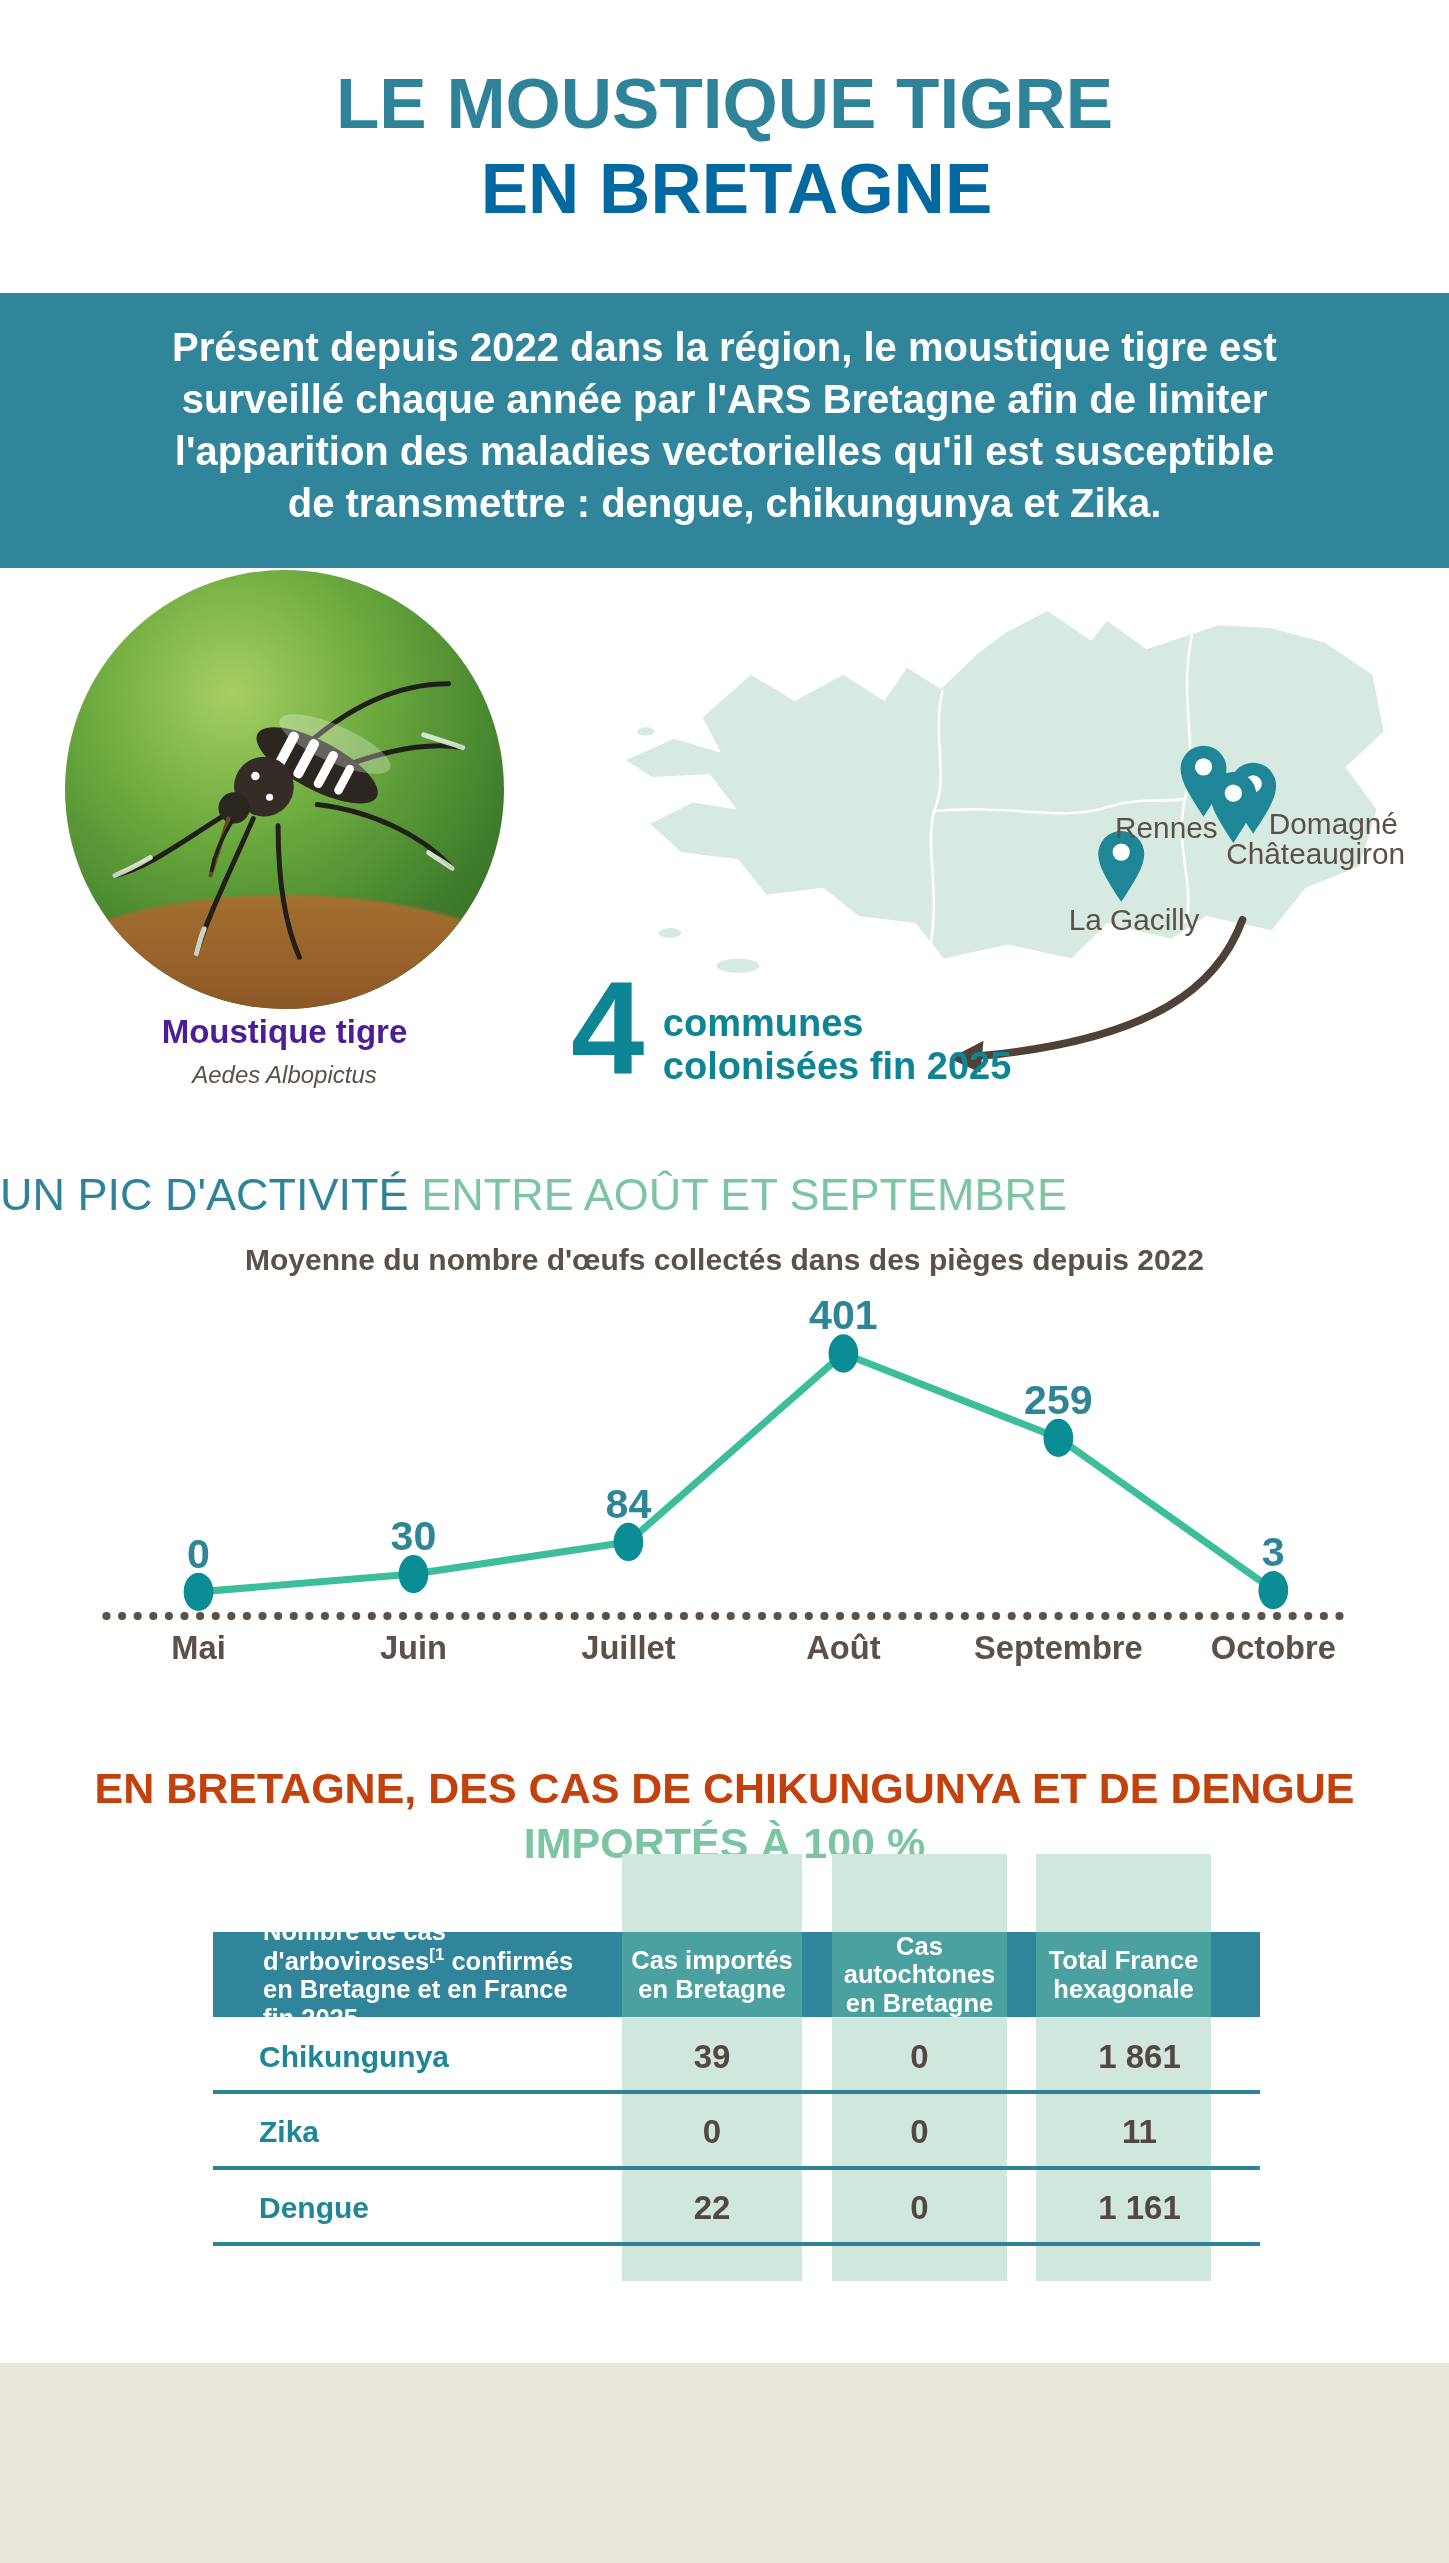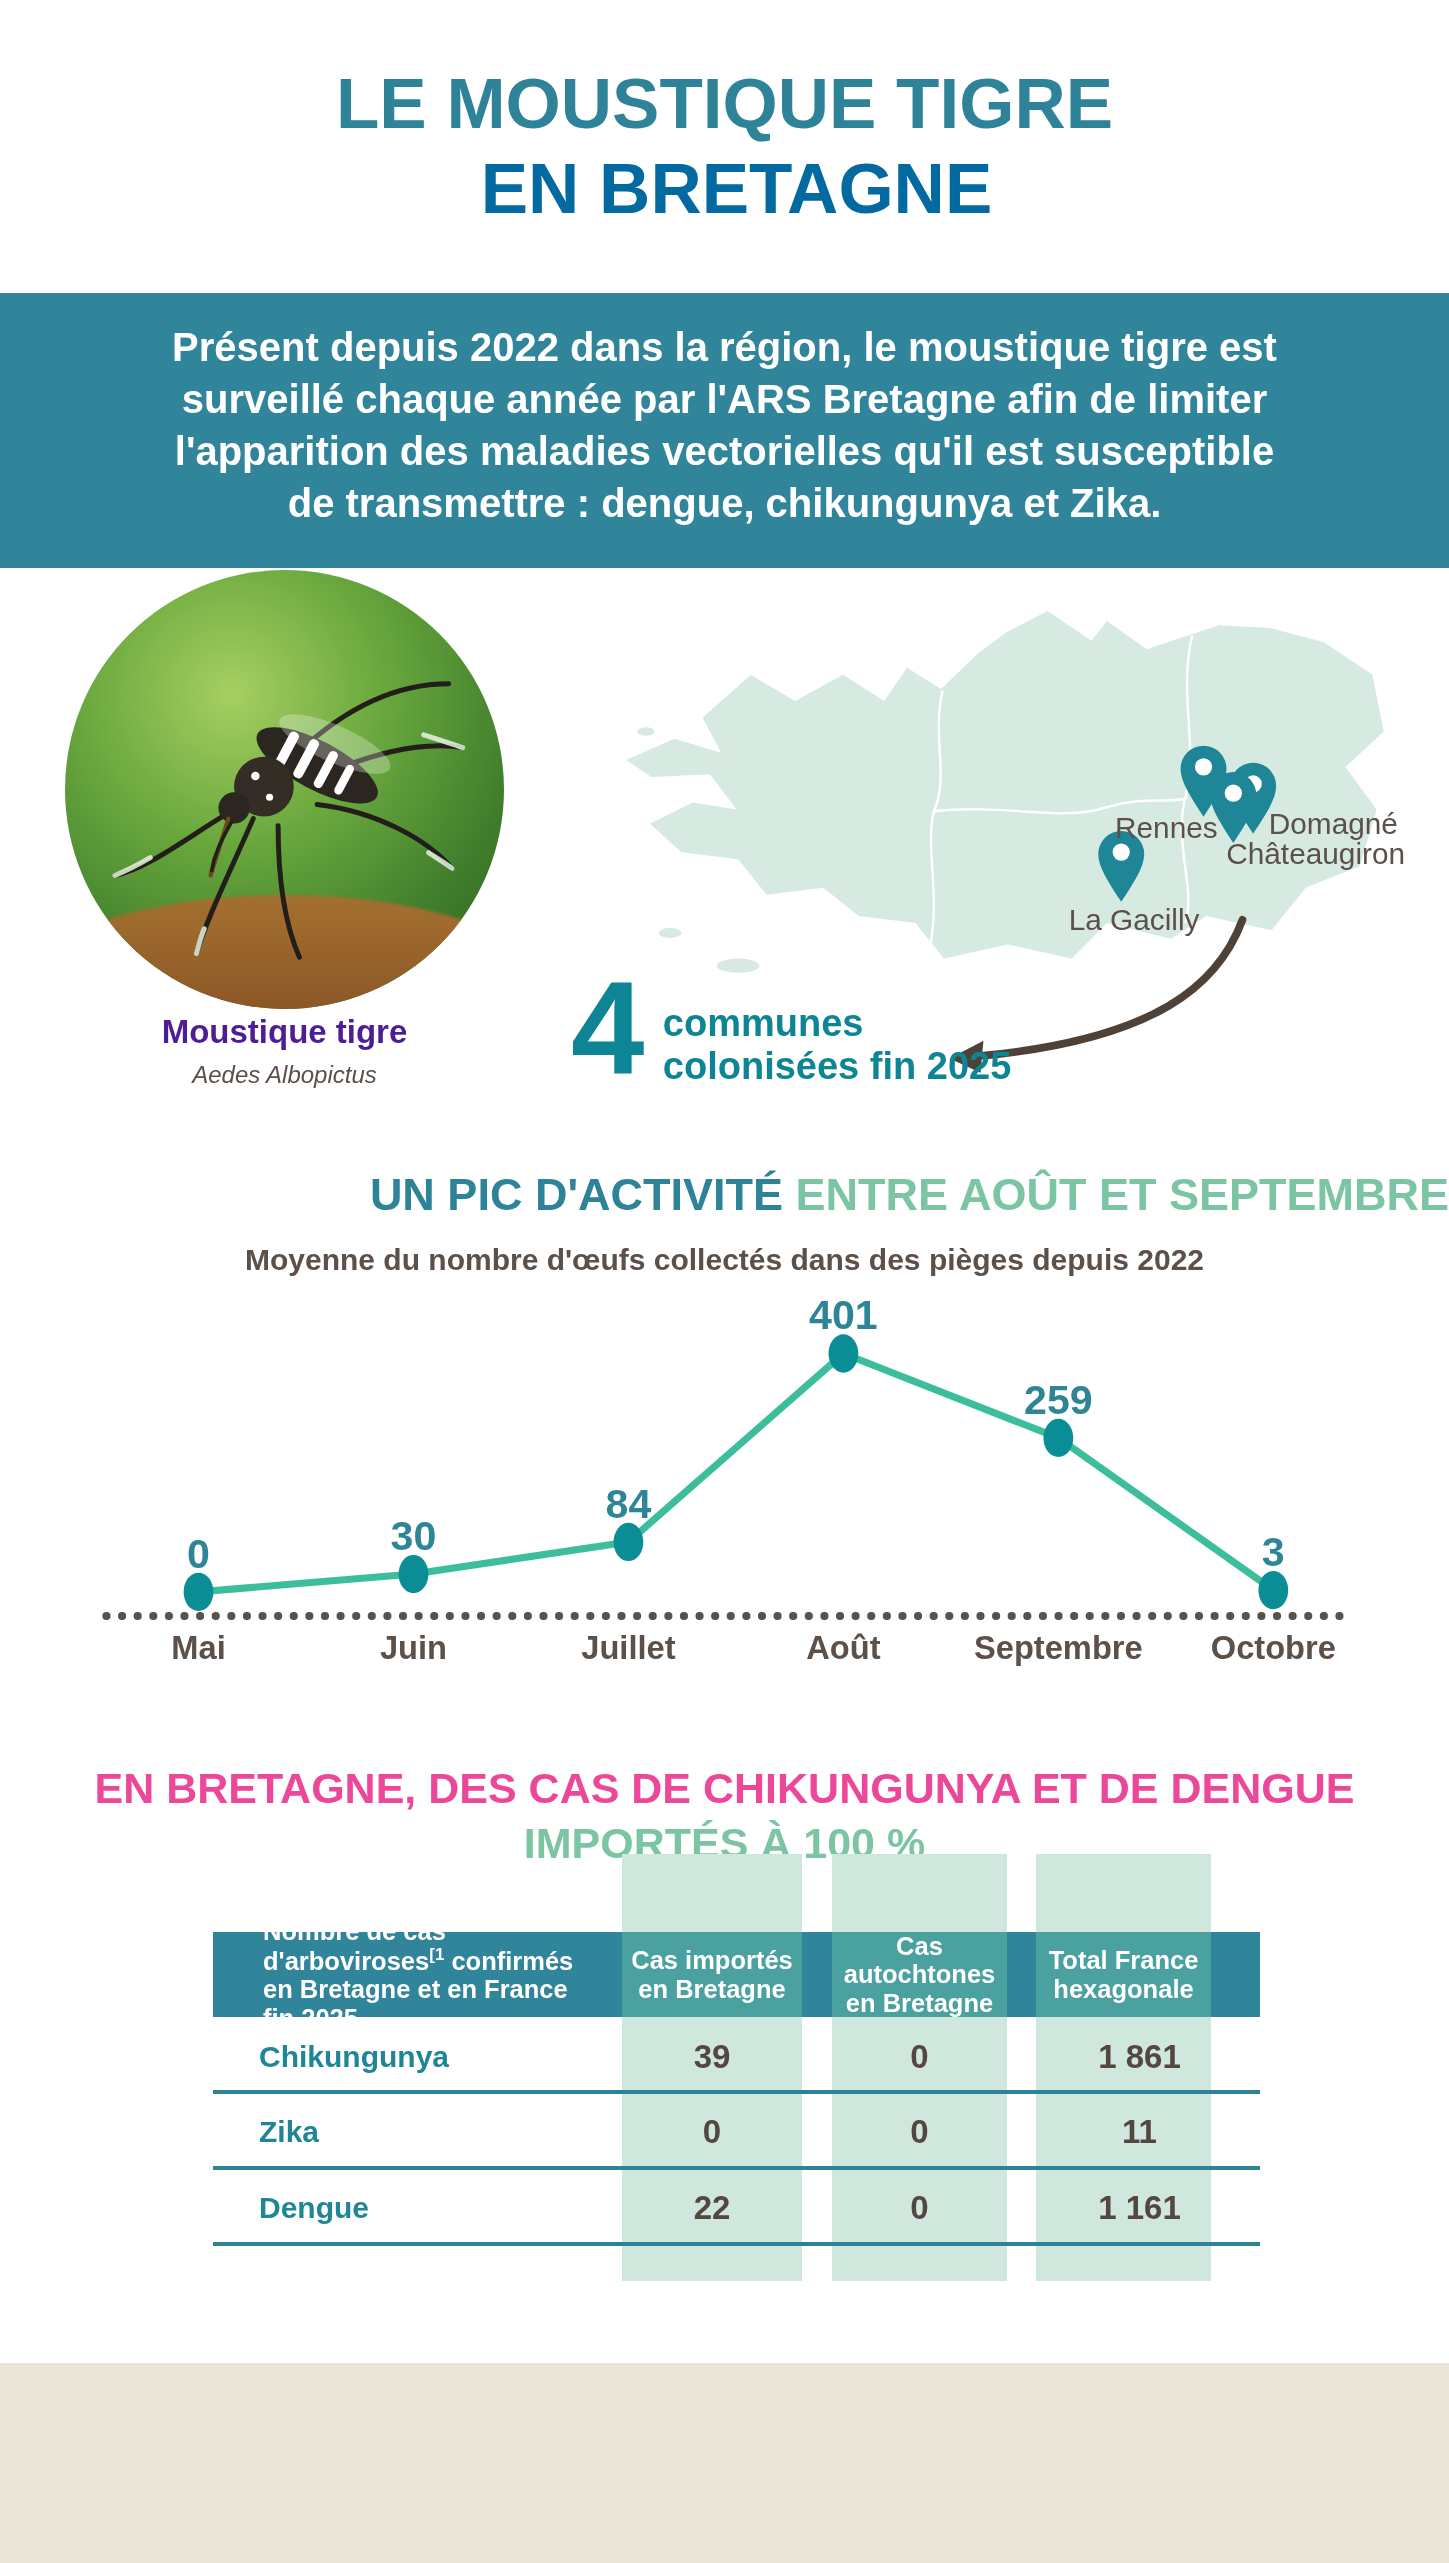--- a/index.html
+++ b/index.html
@@ -32,39 +32,39 @@
   .map-label{font-size:42px;fill:#5C5048;font-weight:500;}
   .arrow-svg{position:absolute;left:908px;top:900px;width:383px;height:184px;overflow:visible;}
 
   
   .stat{position:absolute;left:571px;top:971px;display:flex;align-items:flex-start;}
   .stat .num{font-size:132px;font-weight:800;color:#0E8594;line-height:0.86;}
   .stat .lbl{margin-left:18.4px;margin-top:31px;font-size:38px;font-weight:800;color:#0E8594;
              line-height:1.13;white-space:pre-line;}
 
   
-  .sec1-title{position:absolute;top:1169px;left:0;width:100%;text-align:right;
-              font-size:45px;font-weight:700;letter-spacing:0px;}
+  .sec1-title{position:absolute;top:1169px;left:0;width:100%;text-align:left;
+              font-size:45px;font-weight:400;letter-spacing:0px;}
   .sec1-title .dark{color:#2F8399;}
   .sec1-title .light{color:#7CC5A3;}
   .sec1-sub{position:absolute;top:1243px;left:0;width:100%;text-align:center;
             font-size:30px;font-weight:700;color:#5C5048;}
 
   
   .chart-svg{position:absolute;left:99px;top:1306px;width:1249px;height:376px;overflow:visible;}
   .chart-line{fill:none;stroke:#3CBD9B;stroke-width:10;stroke-linejoin:round;stroke-linecap:round;}
   .chart-dot{fill:#0B8D96;}
   .chart-val{fill:#2E8596;font-size:58px;font-weight:700;text-anchor:middle;}
   .chart-month{fill:#5C5048;font-size:46px;font-weight:700;text-anchor:middle;}
   .chart-base{stroke:#5C5048;stroke-width:11;stroke-linecap:round;stroke-dasharray:0.5 21.5;}
 
   
   .sec2-title{position:absolute;top:1761px;left:0;width:100%;text-align:center;
               font-size:43px;font-weight:800;line-height:1.28;}
-  .sec2-title .dark{display:block;color:#ec4899;}
+  .sec2-title .dark{display:block;color:#c2410c;}
   .sec2-title .light{display:block;color:#7CC5A3;}
 
   
   .band{position:absolute;top:1854px;height:427px;background:#CFE7DC;}
   .band.b1{left:622px;width:180px;}
   .band.b2{left:832px;width:175px;}
   .band.b3{left:1036px;width:175px;}
   .thead{position:absolute;left:213px;top:1932px;width:1047px;height:85px;background:#31859B;}
   .thead .hover{position:absolute;top:0;height:85px;background:#4BA0A0;}
   .thead .hover.b1{left:409px;width:180px;}

